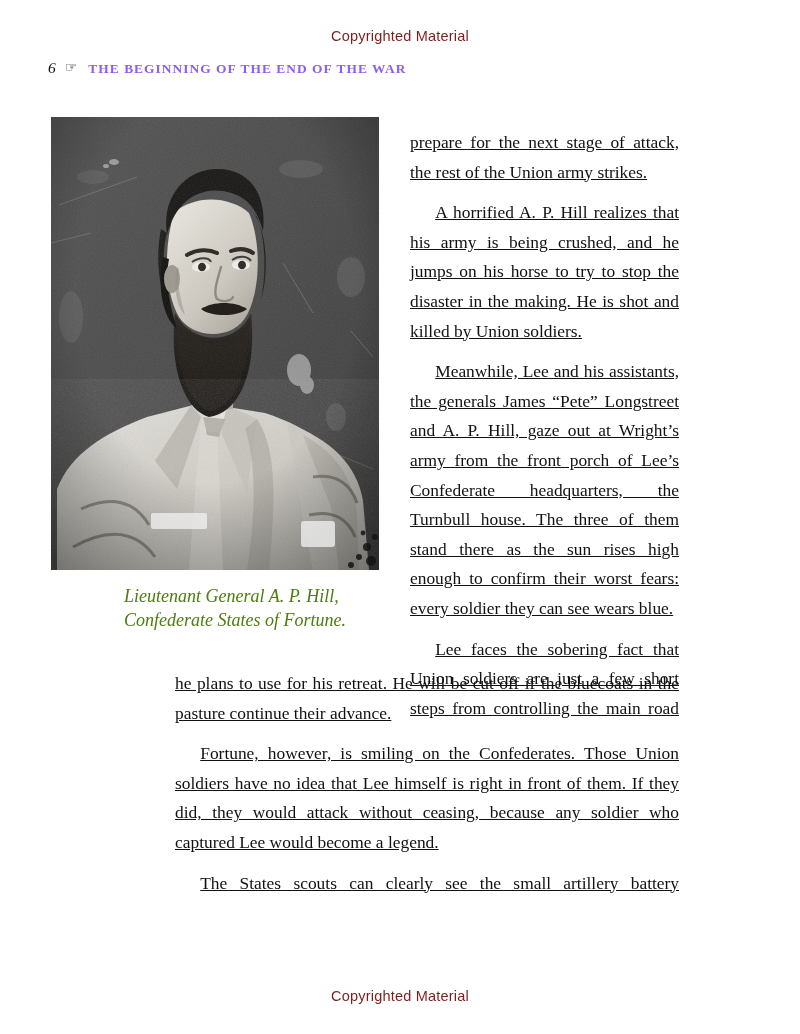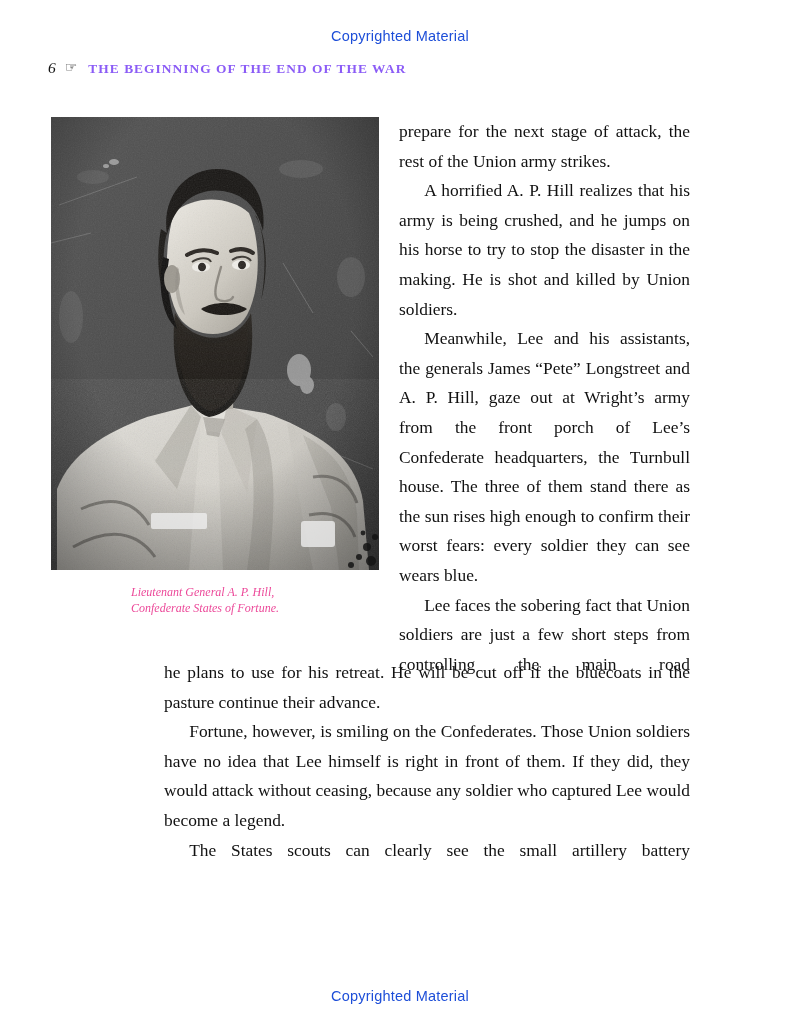--- a/index.html
+++ b/index.html
@@ -24,21 +24,21 @@
 
   
   .watermark {
     position: absolute;
     left: 0;
     width: 800px;
     text-align: center;
     font-family: "Liberation Sans", "DejaVu Sans", sans-serif;
     font-size: 14.5px;
     letter-spacing: 0.2px;
-    color: #1d4ed8;
+    color: #7f1d1d;
     user-select: none;
   }
   .watermark-top { top: 28px; }
   .watermark-bottom { top: 988px; }
 
   
   .running-head {
     position: absolute;
     left: 48px;
     top: 59px;
@@ -80,27 +80,27 @@
   .photo {
     position: absolute;
     inset: 0;
     overflow: hidden;
     background: #4a4a4a;
   }
   .photo svg { display: block; width: 100%; height: 100%; }
 
   .caption {
     position: absolute;
-    left: 80px;
+    left: 73px;
     top: 467px;
     width: 270px;
     font-style: italic;
-    font-size: 12px;
+    font-size: 18px;
     line-height: 1.35;
-    color: #ec4899;
+    color: #4d7c0f;
   }
 
   
   .col-right {
     position: absolute;
     left: 399px;
     top: 117px;
     width: 291px;
     font-size: 17.4px;
     line-height: 29.6px;
@@ -111,21 +111,22 @@
     position: absolute;
     left: 164px;
     top: 658px;
     width: 526px;
     font-size: 17.4px;
     line-height: 29.6px;
     text-align: justify;
     text-justify: inter-word;
   }
   .col-right p, .full-width p {
-    margin: 0;
+    margin: 11px;
+    text-decoration: underline;
   }
   .col-right p + p, .full-width p + p {
     text-indent: 1.45em;
   }
   .indent-first {
     text-indent: 1.45em;
   }
   
   .stretch::after {
     content: "";

